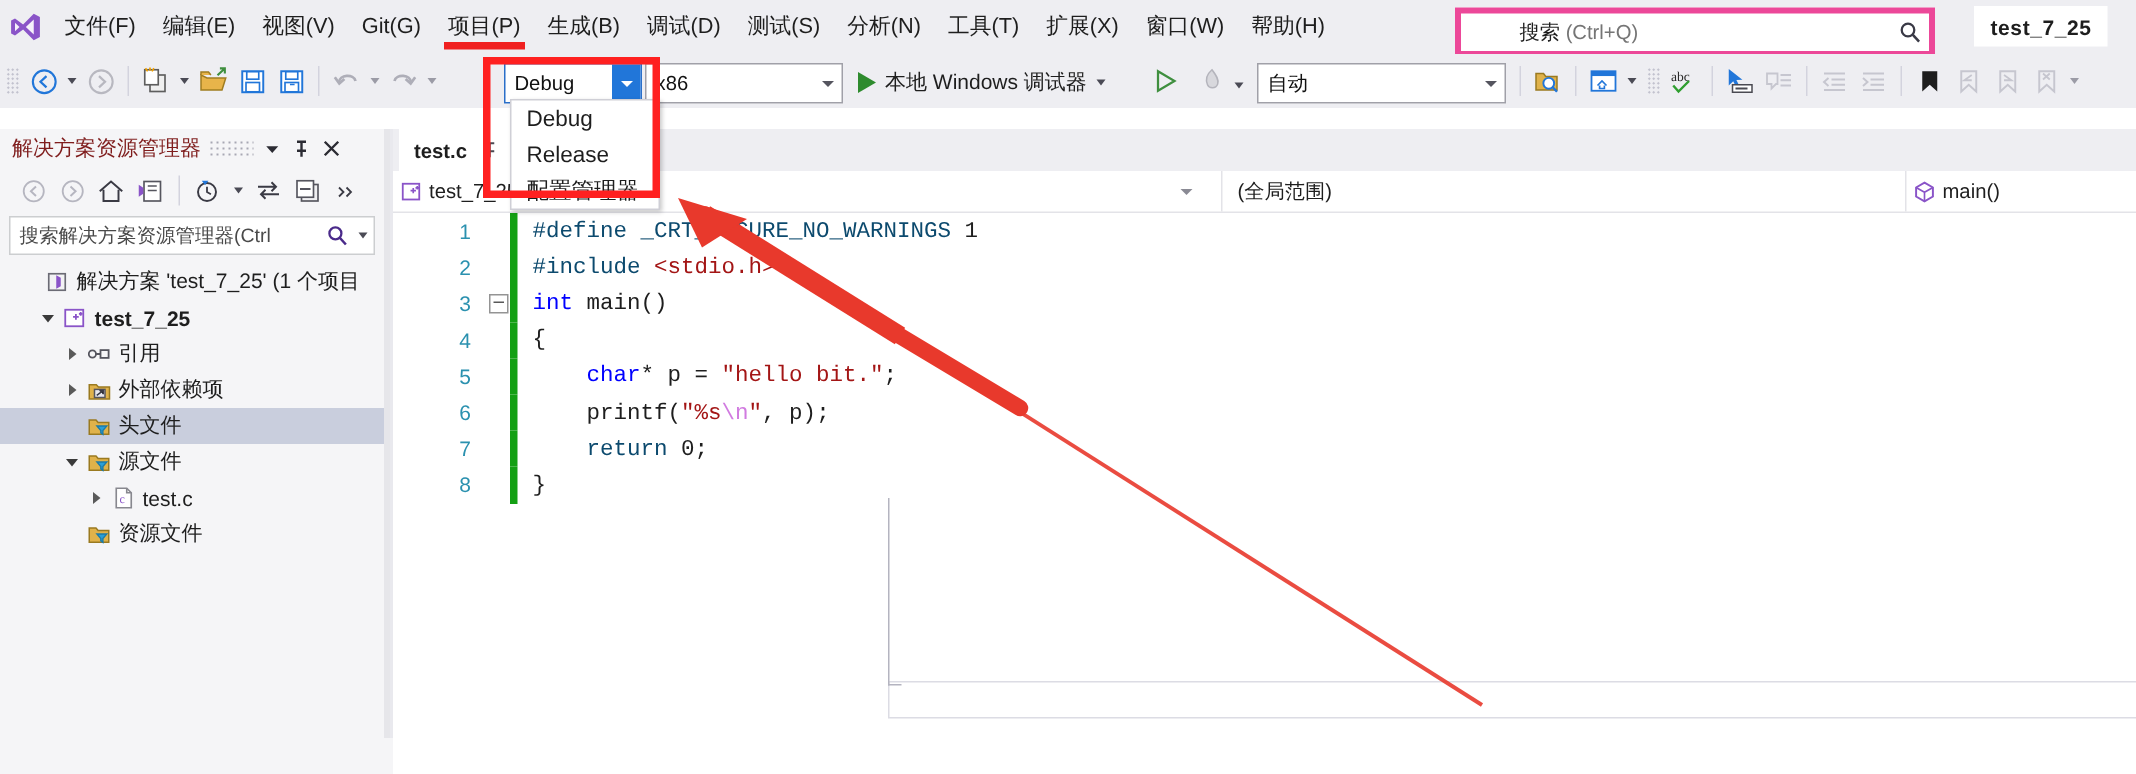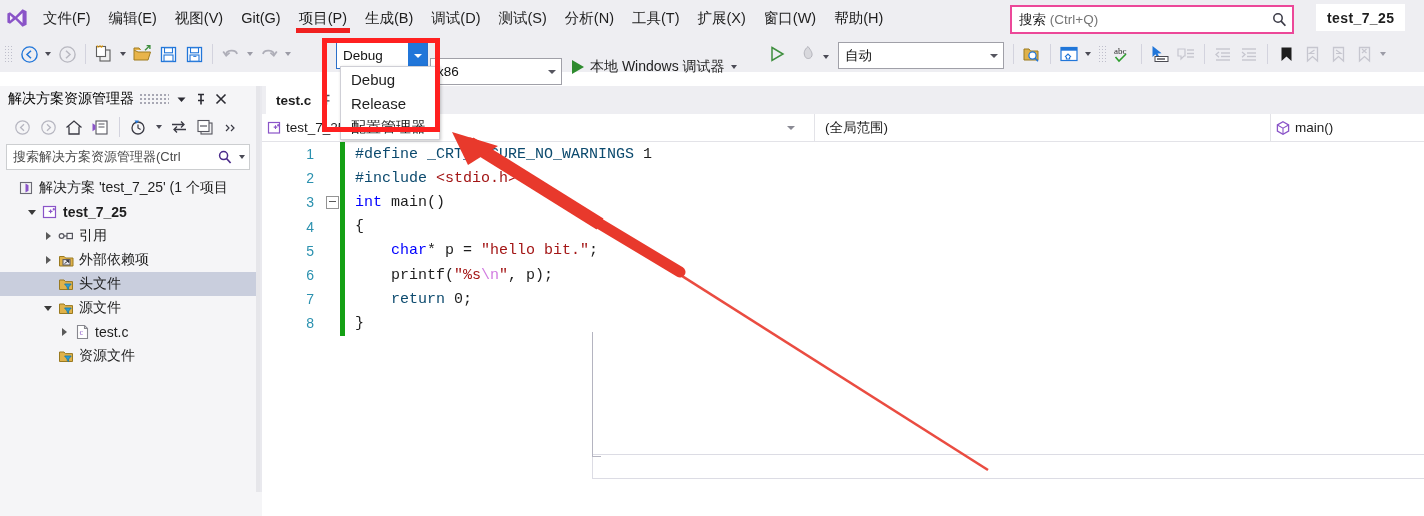--- a/index.html
+++ b/index.html
@@ -19,22 +19,22 @@
   }
   .vslogo{width:34px;height:36px;display:flex;align-items:center;justify-content:center;}
   .menu-item{
     padding:0 9px;height:36px;line-height:36px;font-size:14.5px;color:#1e1e1e;
     white-space:nowrap;position:relative;cursor:default;
   }
   .menu-item.hl::after{
     content:"";position:absolute;left:6px;right:6px;bottom:3px;height:5px;background:#f02020;
   }
   .search-box{
-    position:absolute;left:1010px;top:5px;width:280px;height:25px;
-    background:#fff;border:2px solid #ec4899;display:flex;align-items:center;
+    position:absolute;left:970px;top:5px;width:280px;height:25px;
+    background:#fff;border:4px solid #ec4899;display:flex;align-items:center;padding-left:32px;
   }
   .search-box .txt{font-size:13.5px;color:#1e1e1e;padding-left:7px;flex:1;white-space:nowrap;}
   .search-box .txt .ph{color:#757575;}
   .search-box .mag{width:26px;display:flex;align-items:center;justify-content:center;}
   .soln-badge{
     position:absolute;left:1316px;top:4px;height:27px;padding:0 11px;
     background:#fff;display:flex;align-items:center;justify-content:center;
     font-weight:bold;font-size:14px;color:#1e1e1e;letter-spacing:.4px;
   }
 
@@ -55,37 +55,37 @@
   .combo{
     height:25px;background:#fff;border:1px solid #a0a0a8;
     display:flex;align-items:center;font-size:13.5px;color:#111;
   }
   .combo .lab{padding-left:6px;flex:1;white-space:nowrap;overflow:hidden;}
   .combo .arrow{width:19px;height:100%;display:flex;align-items:center;justify-content:center;}
   .combo .arrow i{border-left:4px solid transparent;border-right:4px solid transparent;border-top:4px solid #1e1e1e;display:block;}
   #cfgCombo{position:absolute;left:336px;top:42px;width:90px;border-color:#2a6fc9;}
   #cfgCombo .arrow{background:#2176d9;}
   #cfgCombo .arrow i{border-top-color:#fff;}
-  #platCombo{position:absolute;left:430px;top:58px;width:130px;gap:36px;}
+  #platCombo{position:absolute;left:430px;top:42px;width:130px;gap:36px;}
   #platCombo .arrow i{border-top-color:#55555f;}
   #autoCombo{position:absolute;left:838px;top:42px;width:164px;}
   #autoCombo .arrow i{border-top-color:#55555f;}
 
-  .run-btn{position:absolute;left:570px;top:41px;height:27px;display:flex;align-items:center;cursor:default;margin-top:12px;}
+  .run-btn{position:absolute;left:570px;top:41px;height:27px;display:flex;align-items:center;cursor:default;}
   .run-btn .tri{width:0;height:0;border-left:12px solid #2e8b2e;border-top:7px solid transparent;border-bottom:7px solid transparent;margin:0 6px 0 2px;}
   .run-btn .lab{font-size:14px;color:#1e1e1e;white-space:nowrap;}
   .run-btn .ar{margin-left:6px;}
   .run-btn .ar i{border-left:3.5px solid transparent;border-right:3.5px solid transparent;border-top:4px solid #4a4a55;display:block;}
 
   
   .se{
     position:absolute;left:0;top:86px;width:256px;height:430px;background:#f5f5f7;
   }
   .se-title{height:26px;display:flex;align-items:center;padding-left:8px;}
-  .se-title .t{font-size:14px;color:#000000;white-space:nowrap;}
+  .se-title .t{font-size:14px;color:#7f1d1d;white-space:nowrap;}
   .se-title .dots{width:30px;height:12px;margin:0 2px 0 5px;
     background-image:radial-gradient(#a8a8b4 36%,transparent 37%);background-size:4px 4px;}
   .se-title .ic{width:20px;height:22px;display:flex;align-items:center;justify-content:center;cursor:default;}
   .se-tools{height:30px;display:flex;align-items:center;padding-left:10px;gap:2px;}
   .se-tools .ic{width:24px;height:24px;display:flex;align-items:center;justify-content:center;cursor:default;}
   .se-search{
     margin:2px 6px 0 6px;height:24px;background:#fff;border:1px solid #ccced0;
     display:flex;align-items:center;
   }
   .se-search .txt{padding-left:6px;font-size:13px;color:#4a4a4a;flex:1;white-space:nowrap;overflow:hidden;}
@@ -496,21 +496,21 @@
             <circle cx="5.6" cy="5.6" r="4" fill="none" stroke="#4a2a8a" stroke-width="1.5"></circle>
             <line x1="8.5" y1="8.5" x2="12.6" y2="13" stroke="#4a2a8a" stroke-width="1.7"></line>
           </svg>
       </div>
       <div class="car">
           <i></i>
         </div>
     </div>
 
     <div class="tree" id="se-tree">
-        <div class="trow" style="padding-left: 0;">
+        <div class="trow" style="padding-left: 0; margin-left: 12px;">
           <div class="twist"></div>
           <div class="ticon">
             <svg width="16" height="16" viewBox="0 0 16 16">
               <rect x="2.5" y="2.5" width="11" height="11" fill="#f2f2f4" stroke="#6b6b75" stroke-width="1.1"></rect>
               <path d="M10.5 5.2 L7.5 3.5 L7.5 12.5 L10.5 10.8 Z" fill="#8a54c8"></path>
             </svg>
           </div>
           <div class="tlabel">解决方案 'test_7_25' (1 个项目</div>
         </div>
         <div class="trow" style="padding-left: 24px;">

